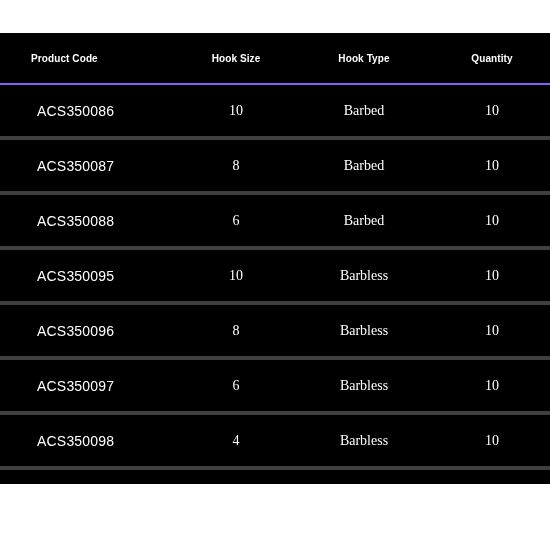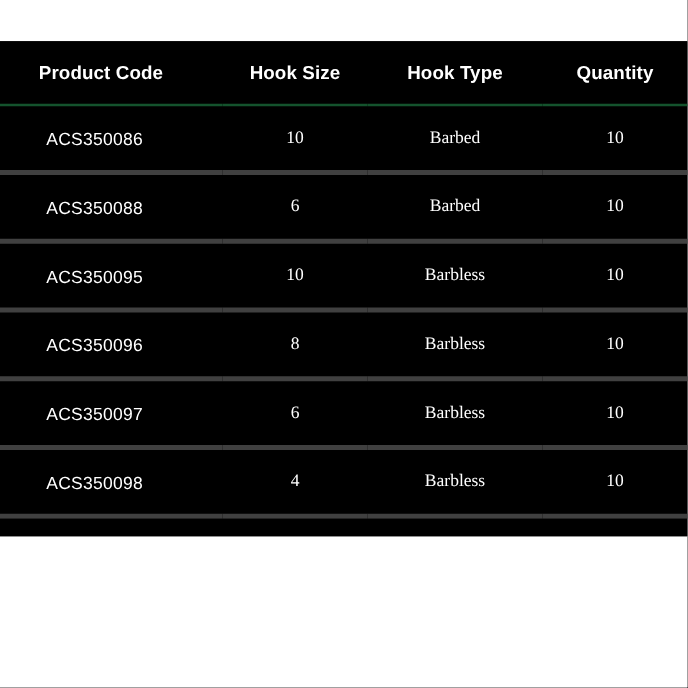--- a/index.html
+++ b/index.html
@@ -42,24 +42,24 @@
   
   table.hook-table col.col-code     { width: 178px; }
   table.hook-table col.col-size     { width: 116px; }
   table.hook-table col.col-type     { width: 140px; }
   table.hook-table col.col-quantity { width: 116px; }
 
   thead th {
     height: 50px;
     padding: 0;
     color: #ffffff;
-    font-size: 15px;
+    font-size: 10px;
     font-weight: bold;
     letter-spacing: 0.1px;
-    border-bottom: 2px solid #14532d;
+    border-bottom: 2px solid #8b5cf6;
     vertical-align: middle;
   }
 
   th.th-code {
     text-align: left;
     padding-left: 31px;
   }
   th.th-size, th.th-type, th.th-quantity {
     text-align: center;
     margin-top: 44px;
@@ -113,20 +113,26 @@
         </tr>
       </thead>
       <tbody>
         <tr>
           <td class="td-code">ACS350086</td>
           <td class="td-size">10</td>
           <td class="td-type">Barbed</td>
           <td class="td-quantity">10</td>
         </tr>
         <tr>
+          <td class="td-code">ACS350087</td>
+          <td class="td-size">8</td>
+          <td class="td-type">Barbed</td>
+          <td class="td-quantity">10</td>
+        </tr>
+        <tr>
           <td class="td-code">ACS350088</td>
           <td class="td-size">6</td>
           <td class="td-type">Barbed</td>
           <td class="td-quantity">10</td>
         </tr>
         <tr>
           <td class="td-code">ACS350095</td>
           <td class="td-size">10</td>
           <td class="td-type">Barbless</td>
           <td class="td-quantity">10</td>

